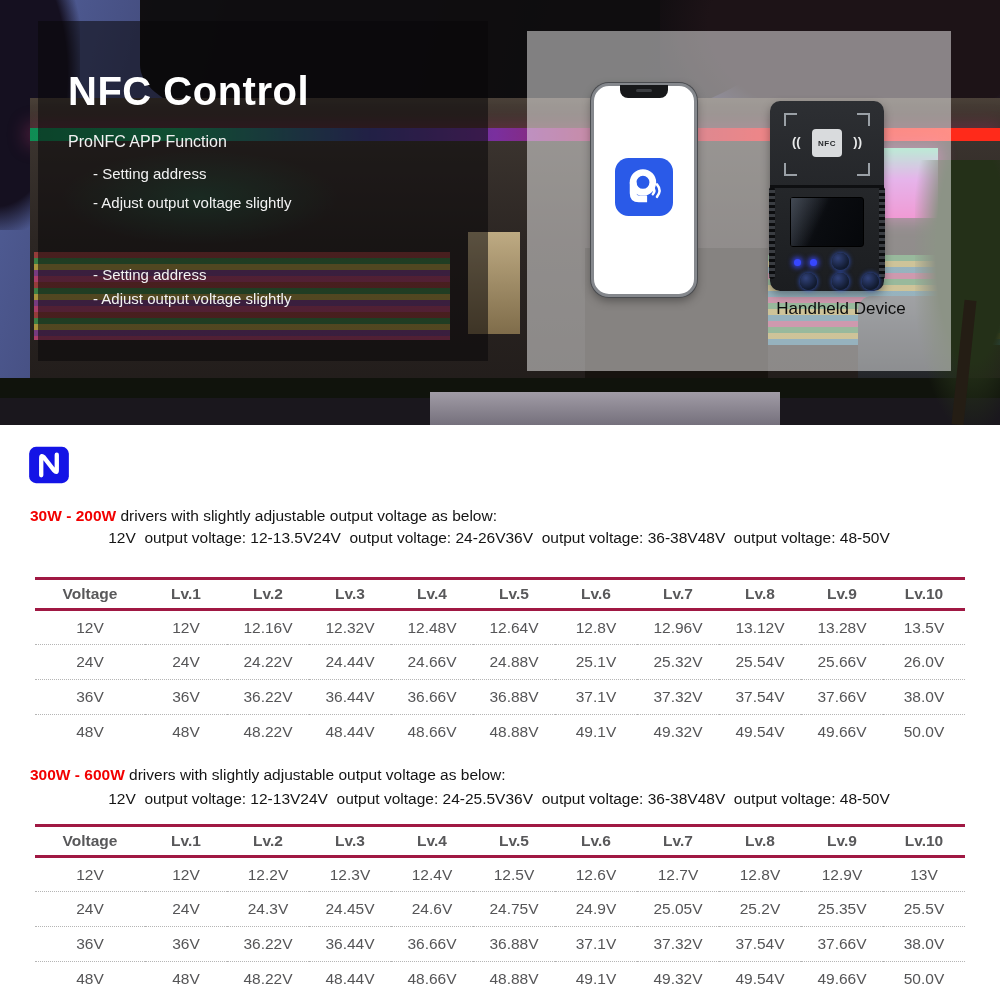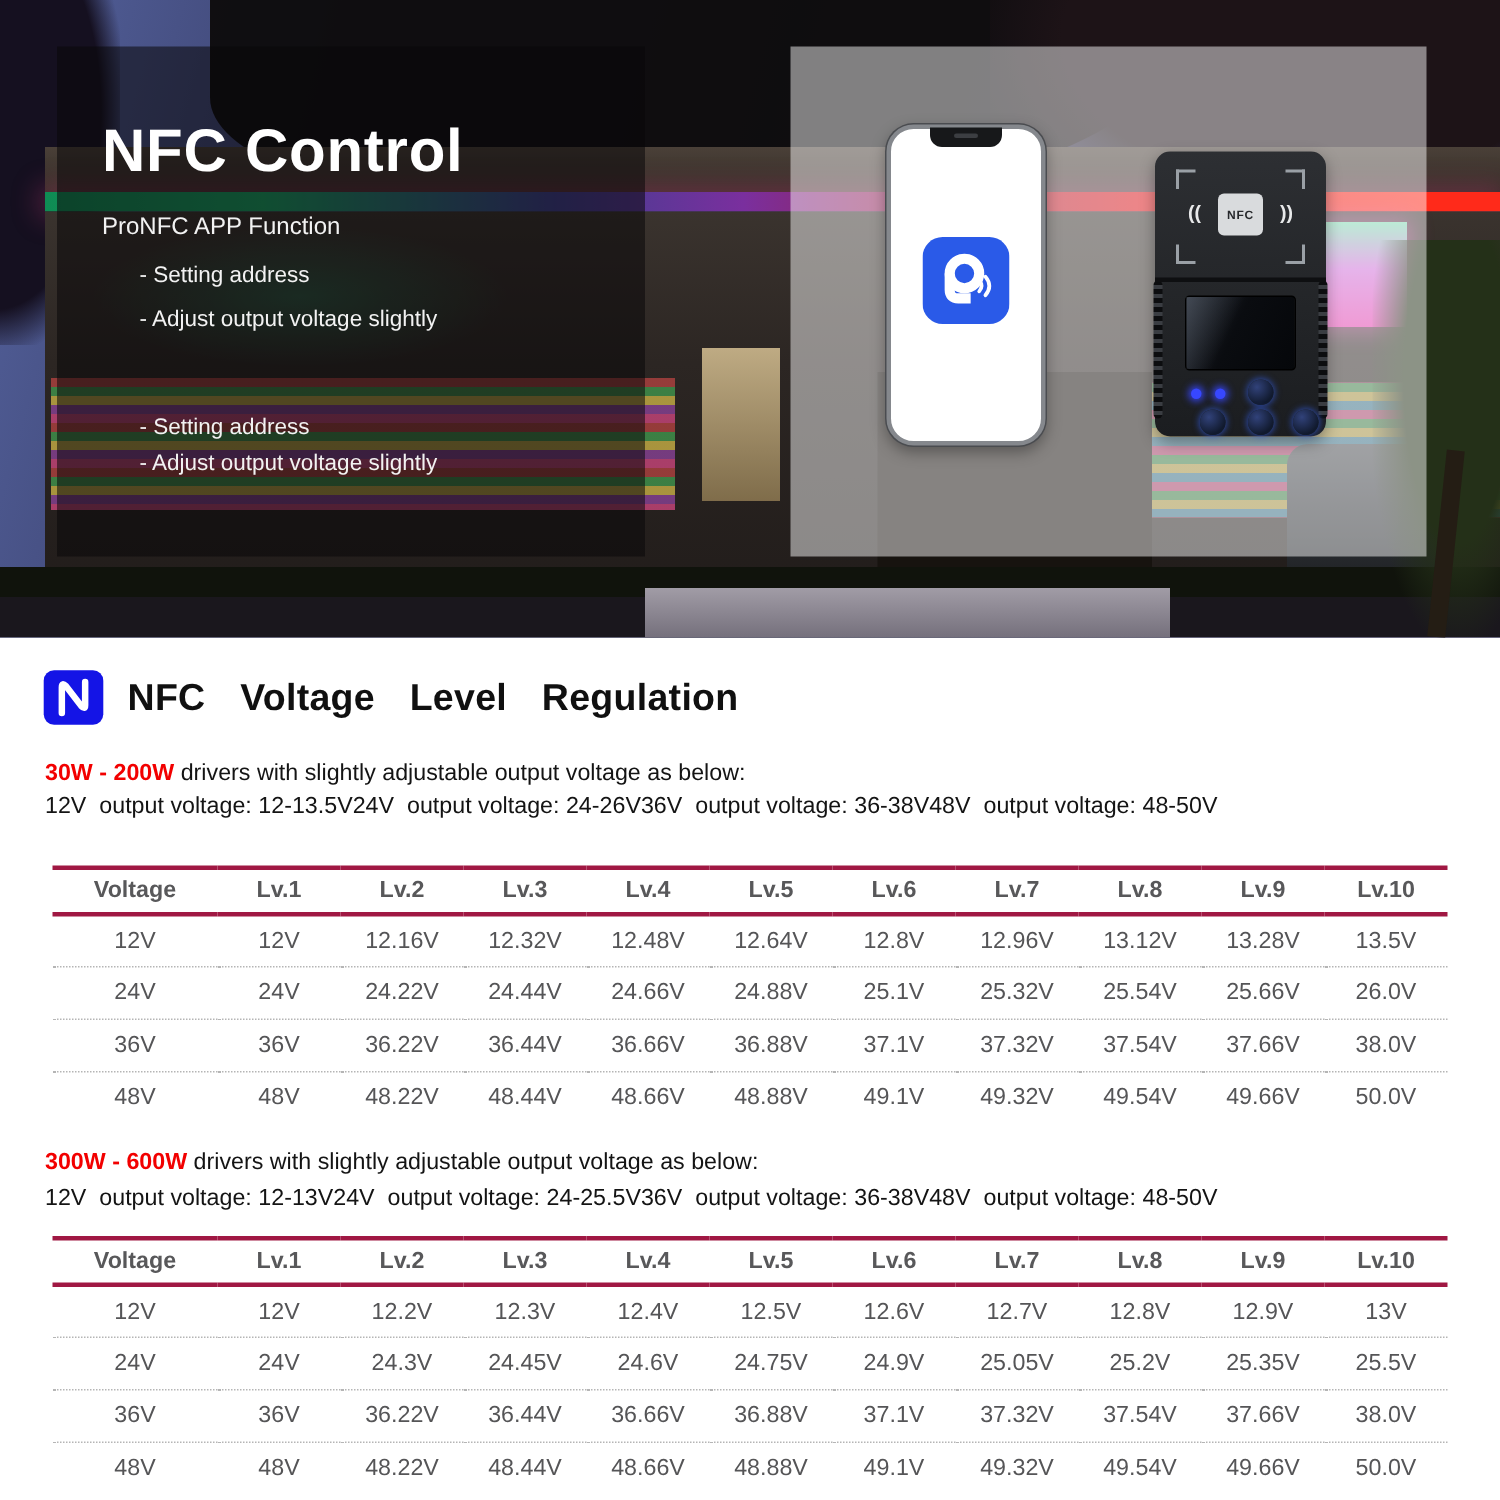--- a/index.html
+++ b/index.html
@@ -34,21 +34,21 @@
     background:repeating-linear-gradient(180deg,#3f8f4a 0 6px,#bfa843 6px 12px,#3b7f9c 12px 18px,#c04376 18px 24px);}
   .door-light{left:468px;top:232px;width:52px;height:102px;background:linear-gradient(180deg,#d8c294,#8f7a52);opacity:.85;}
   .garage{left:585px;top:248px;width:183px;height:144px;background:#17130f;}
   .car{left:858px;top:296px;width:100px;height:96px;background:linear-gradient(180deg,#4a4d52 0%,#33363b 45%,#1d1f22 100%);border-radius:14px 14px 4px 4px;}
   .hedge{left:0;top:378px;width:1000px;height:22px;background:#10130c;}
   .ground{left:0;top:398px;width:1000px;height:27px;background:#1a171d;}
   .path{left:430px;top:392px;width:350px;height:33px;background:linear-gradient(180deg,#a19ca6,#75707c);}
   .palm{left:915px;top:160px;width:95px;height:265px;background:radial-gradient(ellipse at 60% 35%,#243018 45%,rgba(36,48,24,0) 75%);}
   .palm-trunk{left:958px;top:300px;width:12px;height:125px;background:#241d14;transform:rotate(6deg);}
 
-  .panel-dark{left:38px;top:31px;width:392px;height:340px;background:rgba(10,8,10,.55);text-decoration:underline;}
+  .panel-dark{left:38px;top:21px;width:450px;height:340px;background:rgba(10,8,10,.55);text-decoration:underline;}
   .panel-light{left:527px;top:31px;width:424px;height:340px;background:rgba(255,255,255,.48);}
 
   .hero-title{left:30px;top:48px;color:#fff;font-size:40px;font-weight:bold;letter-spacing:.5px;}
   .feat-head{color:#f2f2f2;font-size:16px;}
   .feat-item{color:#f2f2f2;font-size:15px;}
 
   
   .phone{left:64px;top:52px;width:106px;height:214px;background:#fff;border:3px solid #85888d;
     border-radius:18px;box-shadow:0 0 0 1px #4a4c50, 0 4px 10px rgba(0,0,0,.35);}
   .notch{position:absolute;left:50%;top:-1px;transform:translateX(-50%);width:48px;height:13px;background:#17181a;border-radius:0 0 8px 8px;}
@@ -81,21 +81,21 @@
   .led{position:absolute;width:7px;height:7px;border-radius:50%;background:#3747ff;box-shadow:0 0 5px 2px rgba(55,71,255,.8);}
   .dbtn{position:absolute;width:17px;height:17px;border-radius:50%;
     background:radial-gradient(circle at 35% 30%,#31427a,#111a2e 70%);box-shadow:0 0 4px 1px rgba(50,90,220,.65);}
   .device-label{left:214px;top:268px;width:200px;text-align:center;font-size:17px;color:#0d0d0d;}
 
   
   .section-head{left:28px;top:446px;display:flex;align-items:center;gap:15px;}
   .section-title{font-size:25px;font-weight:bold;color:#101010;word-spacing:16px;letter-spacing:.2px;}
   .para{left:30px;font-size:15.5px;color:#141414;}
   .power{color:var(--red);font-weight:bold;}
-  .spec-row{left:30px;width:938px;display:flex;justify-content:flex-start;font-size:15.5px;color:#141414;}
+  .spec-row{left:30px;width:938px;display:flex;justify-content:center;font-size:15.5px;color:#141414;}
   .spec-row span{white-space:pre;}
 
   table.vtable{position:absolute;left:35px;width:930px;border-collapse:collapse;table-layout:fixed;
     border-top:3px solid var(--maroon);font-size:15.5px;}
   table.vtable thead tr{border-bottom:3px solid var(--maroon);}
   table.vtable th{font-weight:bold;color:#58585a;height:31px;text-align:center;}
   table.vtable td{color:var(--cell);height:35px;text-align:center;}
   table.vtable th:first-child,table.vtable td:first-child{width:110px;}
   table.vtable tbody tr:not(:first-child){border-top:1px dotted #b5b5b5;}
 </style>
@@ -158,29 +158,29 @@
       <span class="wave wr">))</span>
       <div class="dev-divider"></div>
       <div class="screen"></div>
       <div class="led" style="left:24px;top:158px;"></div>
       <div class="led" style="left:40px;top:158px;"></div>
       <div class="dbtn" style="left:62px;top:152px;"></div>
       <div class="dbtn" style="left:30px;top:172px;"></div>
       <div class="dbtn" style="left:62px;top:172px;"></div>
       <div class="dbtn" style="left:92px;top:172px;"></div>
     </div>
+    <div class="abs device-label">Handheld Device</div>
   </div>
 </div>
 
 <div class="abs section-head">
   <svg width="42" height="38" viewBox="0 0 48 44">
     <rect x="1" y="1" width="46" height="42" rx="8" fill="#1414E6"></rect>
     <path d="M15 34 V14 q0 -4 3.2 -0.8 L30 28.5 q3 3.2 3 -0.5 V10" fill="none" stroke="#ffffff" stroke-width="5" stroke-linecap="round"></path>
   </svg>
-  <span class="section-title">NFC Voltage Level Regulation</span>
 </div>
 
 <div class="abs para" style="top:507px;">
   <span class="power">30W - 200W</span><span> drivers with slightly adjustable output voltage as below:</span>
 </div>
 <div class="abs spec-row" style="top:529px;">
     <span>12V  output voltage: 12-13.5V</span>
     <span>24V  output voltage: 24-26V</span>
     <span>36V  output voltage: 36-38V</span>
     <span>48V  output voltage: 48-50V</span>

